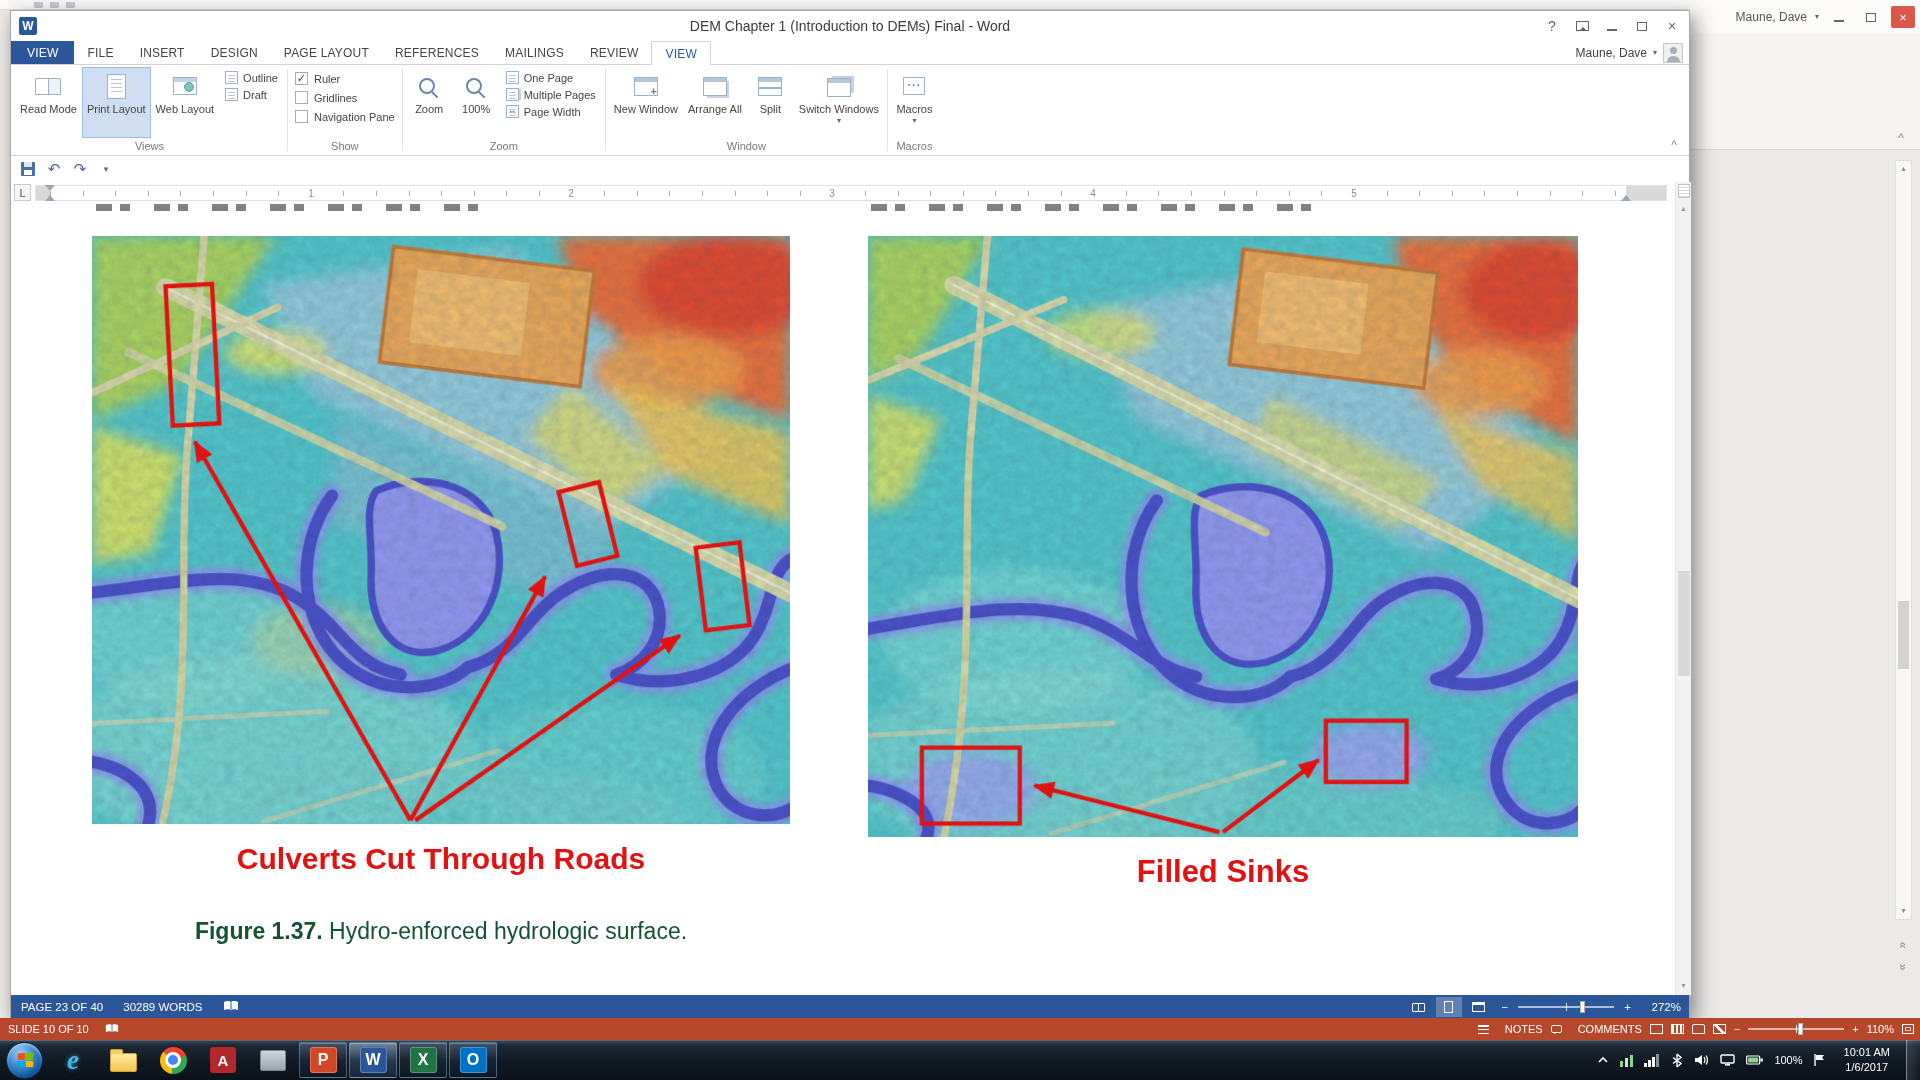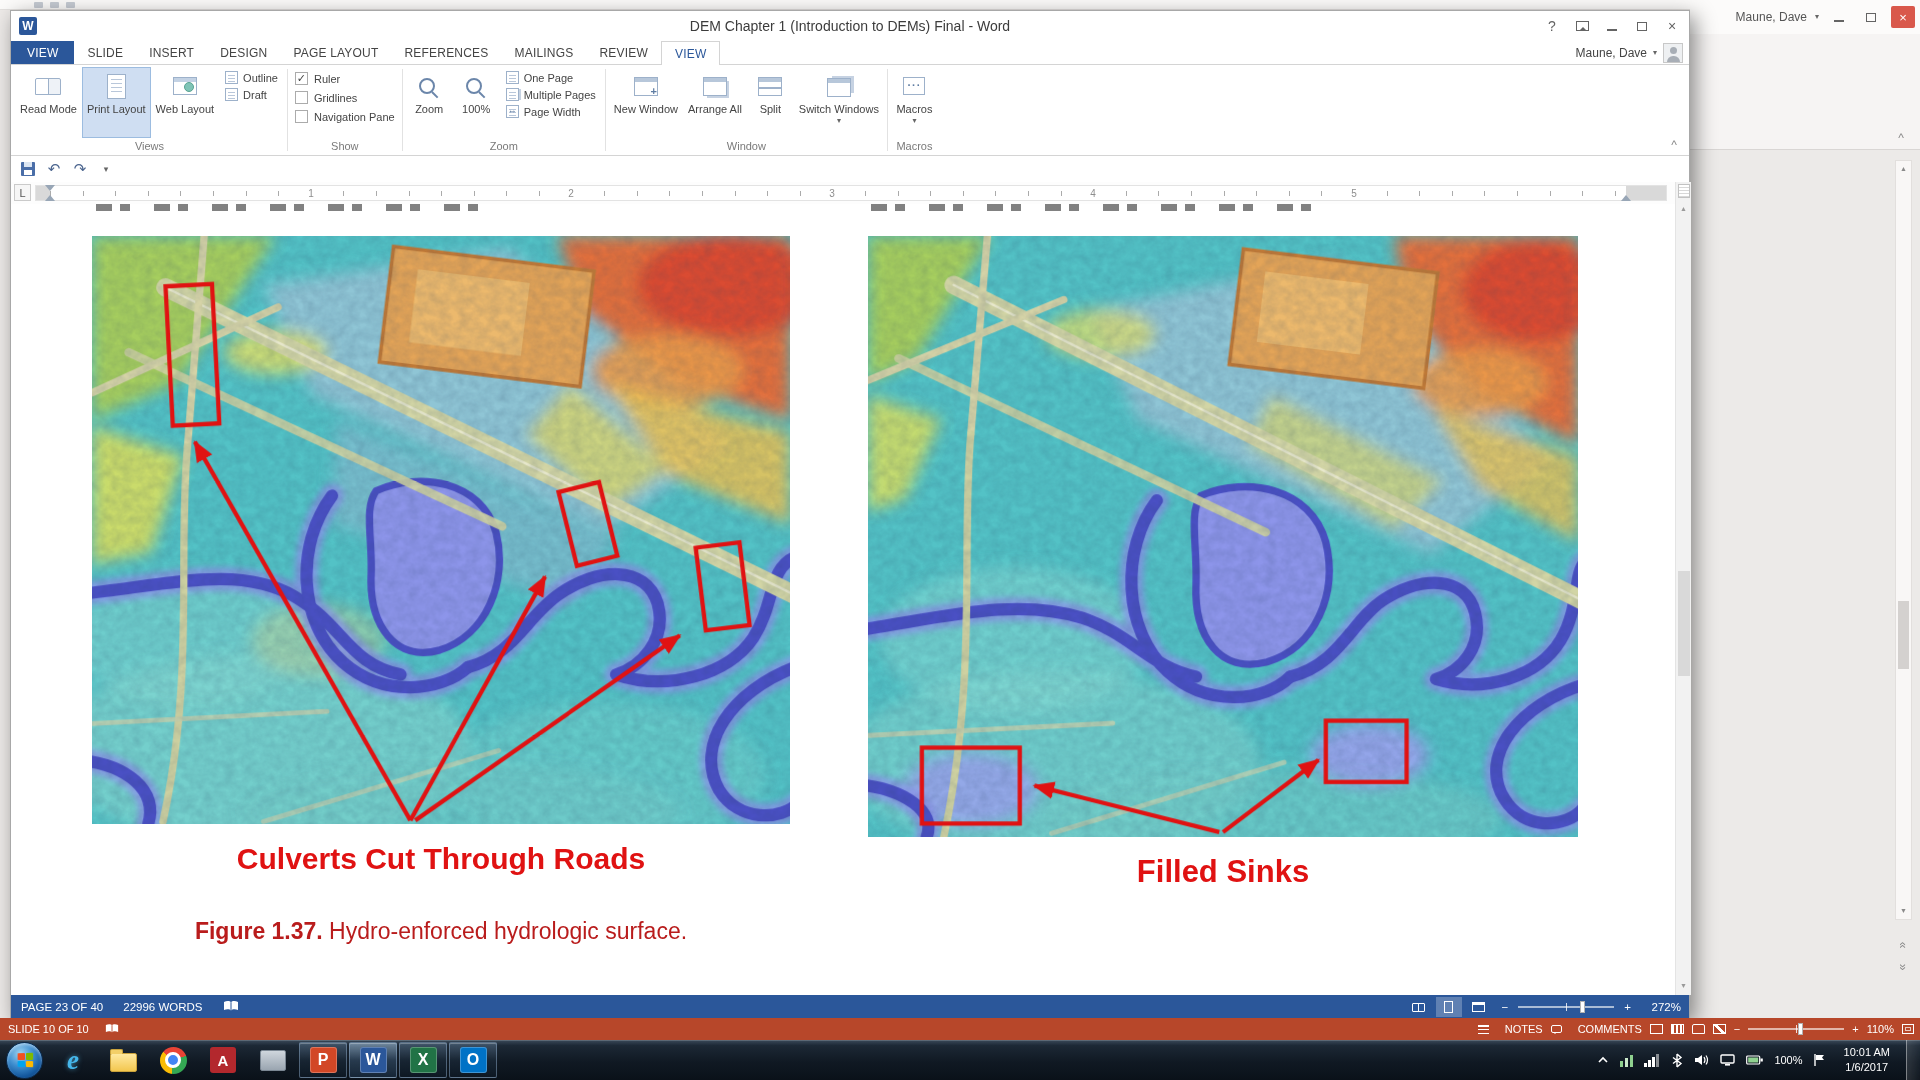--- a/index.html
+++ b/index.html
@@ -126,21 +126,21 @@
 .ind{position:absolute;width:0;height:0;border:5px solid transparent;}
 .ind.fl{left:9px;top:-1px;border-top:6px solid #98a6b6;}
 .ind.hang{left:9px;bottom:-1px;border-bottom:6px solid #98a6b6;}
 .ind.right{left:1585px;bottom:-1px;border-bottom:6px solid #98a6b6;}
 
 
 .docarea{position:absolute;left:0;top:193px;width:1680px;height:791px;background:#fff;overflow:hidden;}
 .clipline{position:absolute;top:0;height:7px;opacity:.55;background:repeating-linear-gradient(90deg,#1a1a1a 0 16px,transparent 16px 24px,#1a1a1a 24px 34px,transparent 34px 58px);}
 .figimg{position:absolute;display:block;}
 .red-label{position:absolute;text-align:center;font-weight:bold;color:#e01212;}
-.caption{position:absolute;text-align:center;font-size:23px;color:#b91c1c;}
+.caption{position:absolute;text-align:center;font-size:23px;color:#14532d;}
 .caption b{font-weight:bold;}
 
 
 .vscroll{position:absolute;left:1664px;top:171px;width:16px;height:813px;background:#f2f2f2;border-left:1px solid #e4e4e4;z-index:5;}
 .sb-rtoggle{position:absolute;left:2px;top:2px;width:12px;height:14px;border:1px solid #c2c2c2;background:repeating-linear-gradient(180deg,#fff 0 2px,#d8d8d8 2px 3px);}
 .sb-up,.sb-down{position:absolute;left:0;width:100%;text-align:center;font-size:7px;color:#9a9a9a;height:14px;line-height:14px;}
 .sb-up{top:20px;}
 .sb-down{bottom:2px;}
 .sb-thumb{position:absolute;left:2px;top:389px;width:12px;height:105px;background:#d9d9d9;}
 
@@ -258,21 +258,21 @@
           </span>
         <span class="wbtn">
             <span class="maxi"></span>
           </span>
         <span class="wbtn">×</span>
       </span>
     </div>
 
     <div class="tabsrow">
       <span class="tab file">VIEW</span>
-      <span class="tab">SLIDE</span>
+      <span class="tab">FILE</span>
       <span class="tab">INSERT</span>
       <span class="tab">DESIGN</span>
       <span class="tab">PAGE LAYOUT</span>
       <span class="tab">REFERENCES</span>
       <span class="tab">MAILINGS</span>
       <span class="tab">REVIEW</span>
       <span class="tab active">VIEW</span>
       <span class="tabsright">
         <span>Maune, Dave</span>
         <span class="ddg">▾</span>
@@ -577,21 +577,21 @@
 
     <div class="vscroll">
       <span class="sb-rtoggle"></span>
       <span class="sb-up">▲</span>
       <span class="sb-thumb"></span>
       <span class="sb-down">▼</span>
     </div>
 
     <div class="wstatus">
       <span class="seg">PAGE 23 OF 40</span>
-      <span class="seg">22996 WORDS</span>
+      <span class="seg">30289 WORDS</span>
       <span class="seg">
         <svg width="16" height="12" viewBox="0 0 16 12">
             <path d="M1,2 C4,0.4 7,1 8,2.2 C9,1 12,0.4 15,2 L15,10 C12,8.6 9,9.2 8,10.4 C7,9.2 4,8.6 1,10 Z" fill="#fff"></path>
             <path d="M8,2.2 L8,10.4" stroke="#2b579a" stroke-width="1"></path>
           </svg>
       </span>
       <span class="ws-right">
         <span class="vmode">
             <span class="st-book"></span>
           </span>

